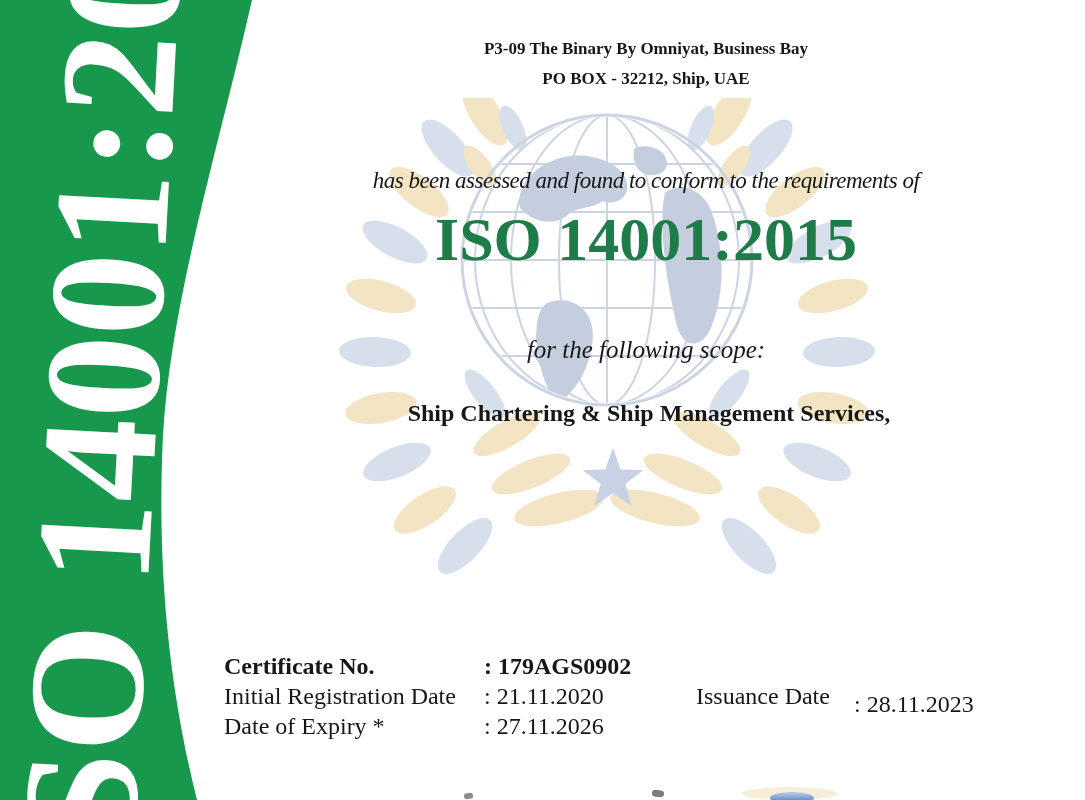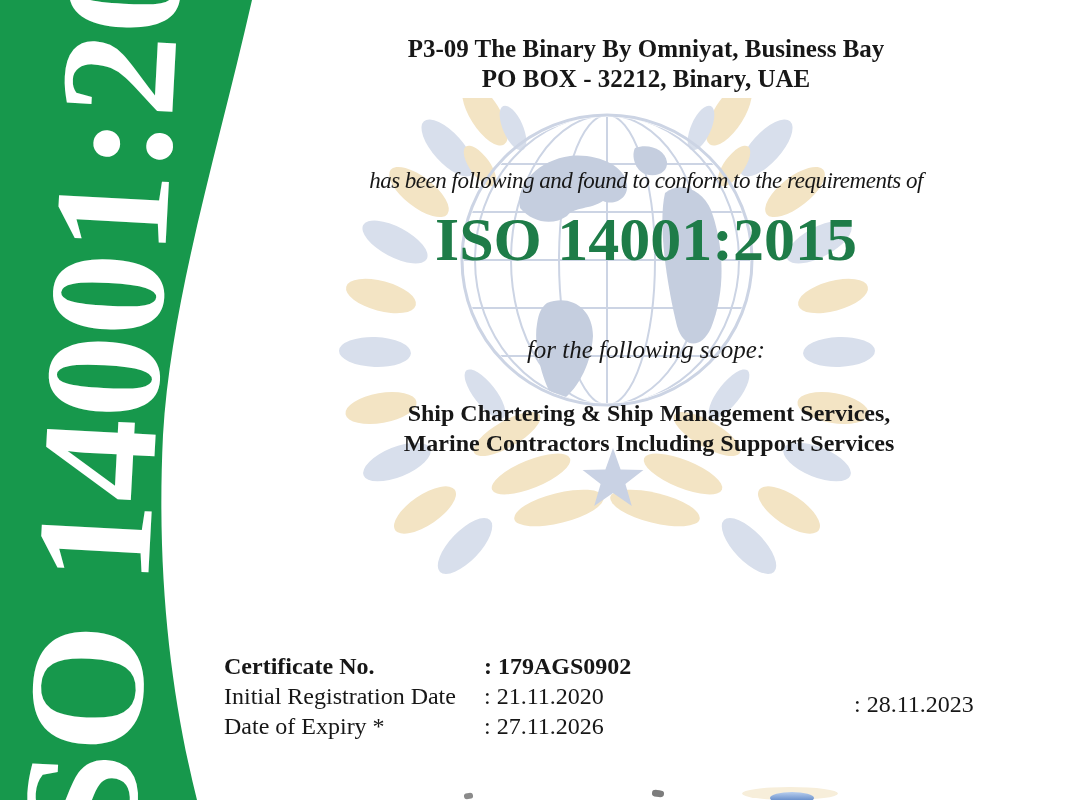--- a/index.html
+++ b/index.html
@@ -19,21 +19,21 @@
   .star{fill:var(--star,#c9d2e4);}
   
   .banner{position:absolute; left:0; top:0; width:262px; height:800px; z-index:3;}
   .banner-path{fill:var(--banner-green,#17984c);}
   .banner-text{
     font-family:"Liberation Serif", serif;
     font-weight:bold; font-size:165px; fill:#ffffff;
   }
   
   .content{position:absolute; left:210px; top:0; width:872px; text-align:center; z-index:2;}
-  .address{position:absolute; left:0; top:34px; width:100%; font-weight:bold; font-size:25px; line-height:30px;}
+  .address{position:absolute; left:0; top:34px; width:100%; font-weight:bold; font-size:17px; line-height:30px;}
   .conformity{position:absolute; left:0; top:168px; width:100%; font-style:italic; font-size:23px; letter-spacing:-0.5px;}
   .std-title{position:absolute; left:0; top:208px; width:100%; font-weight:bold; font-size:62px; line-height:62px; color:var(--title-green,#1e7c48);}
   .scope-intro{position:absolute; left:0; top:336px; width:100%; font-style:italic; font-size:25px;}
   .scope{position:absolute; left:3px; top:398px; width:100%; font-weight:bold; font-size:24px; line-height:30px;}
   
   .details{position:absolute; left:224px; top:606px; width:820px; height:95px; font-size:24px; z-index:2;}
   .drow{position:absolute; left:0; height:28px; white-space:nowrap;}
   .r1{top:0; font-weight:bold;}
   .r2{top:30px;}
   .r3{top:60px;}
@@ -120,39 +120,39 @@
   </svg>
 
   <svg class="banner" viewBox="0 0 262 800" xmlns="http://www.w3.org/2000/svg">
     <path class="banner-path" d="M0,0 L252,0 C218,150 171,300 163,435 C156,580 172,700 197,800 L0,800 Z"></path>
     <text class="banner-text" transform="translate(160 350) rotate(-87)" text-anchor="middle">ISO 14001:2015</text>
   </svg>
 
   <div class="content">
     <div class="address">
       <div>P3-09 The Binary By Omniyat, Business Bay</div>
-      <div>PO BOX - 32212, Binary, UAE</div>
+      <div>PO BOX - 32212, Ship, UAE</div>
     </div>
-    <div class="conformity">has been following and found to conform to the requirements of</div>
+    <div class="conformity">has been assessed and found to conform to the requirements of</div>
     <div class="std-title">ISO 14001:2015</div>
     <div class="scope-intro">for the following scope:</div>
     <div class="scope">
       <div>Ship Chartering &amp; Ship Management Services,</div>
-      <div>Marine Contractors Including Support Services</div>
     </div>
   </div>
 
   <div class="details">
     <div class="drow r1">
       <span>Certificate No.</span>
       <span class="dval">: 179AGS0902</span>
     </div>
     <div class="drow r2">
       <span>Initial Registration Date</span>
       <span class="dval">: 21.11.2020</span>
+      <span class="dlab2">Issuance Date</span>
       <span class="dval2">: 28.11.2023</span>
     </div>
     <div class="drow r3">
       <span>Date of Expiry *</span>
       <span class="dval">: 27.11.2026</span>
     </div>
   </div>
 
   <div class="seal-glow"></div>
   <div class="sig-mark m1"></div>

